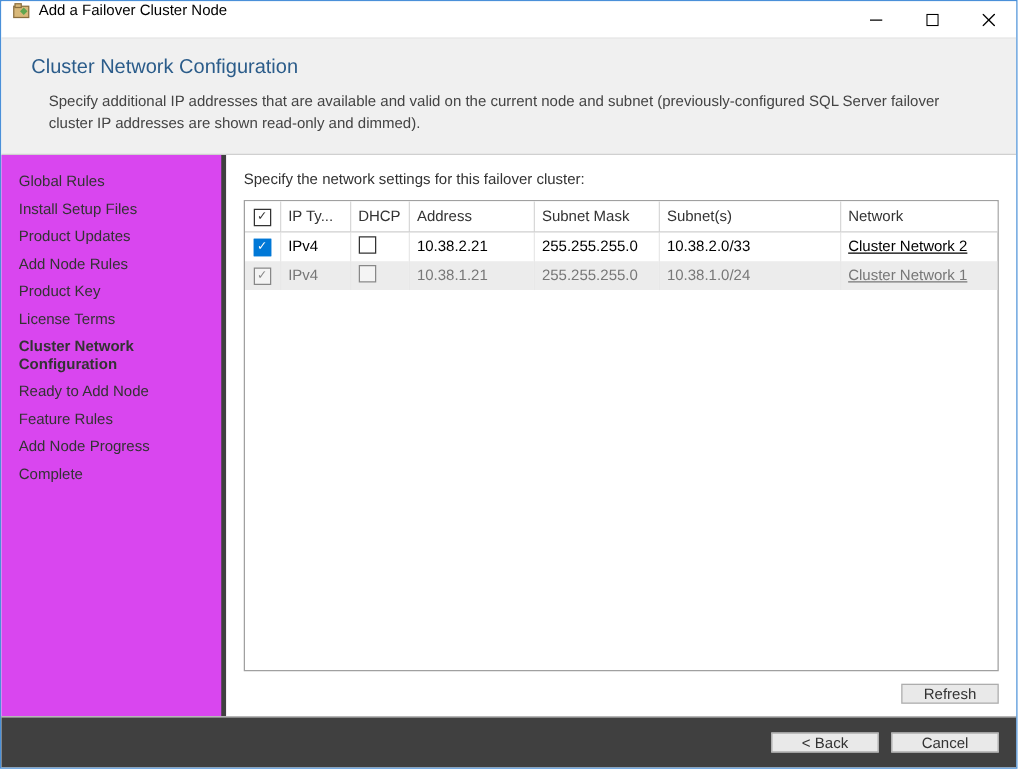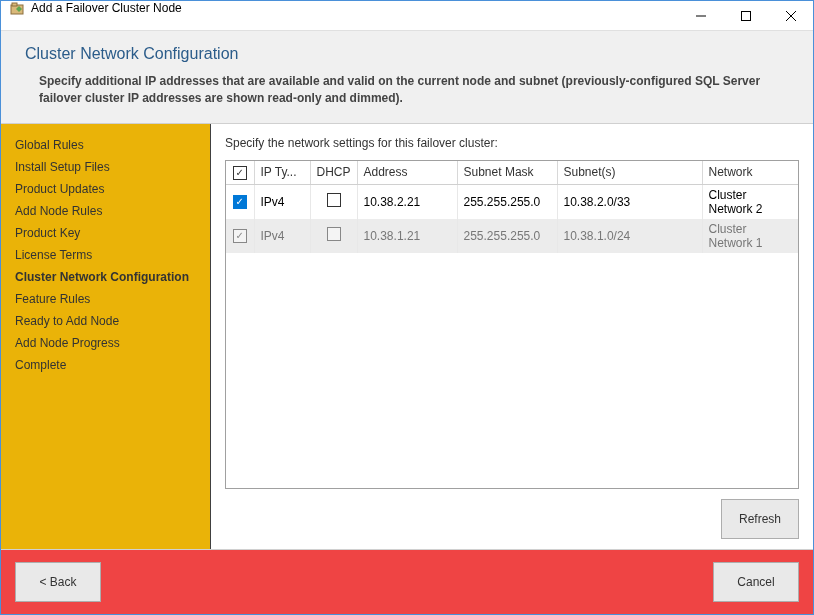--- a/index.html
+++ b/index.html
@@ -63,34 +63,33 @@
       font-size: 16px;
       color: #2b5c8a;
       font-weight: normal;
       margin-bottom: 10px;
     }
     .header-desc {
       font-size: 12px;
       color: #444;
       line-height: 1.4;
       padding-left: 14px;
-      font-weight: bold;
     }
     
     .content {
       flex: 1;
       display: flex;
       min-height: 0;
     }
     
     .sidebar {
-      width: 210px;
-      background: #eab308;
+      width: 180px;
+      background: #d946ef;
       padding: 10px 8px 10px 14px;
-      border-right: 1px solid #404040;
+      border-right: 4px solid #404040;
     }
     .sidebar-item {
       padding: 4px 0;
       font-size: 12px;
       color: #333;
       cursor: pointer;
     }
     .sidebar-item.current {
       font-weight: bold;
     }
@@ -133,32 +132,33 @@
       border-right: none;
     }
     tbody td {
       padding: 3px 6px;
       border-right: 1px solid #e8e8e8;
       height: 22px;
       color: #000;
     }
     tbody td:last-child {
       border-right: none;
+      text-decoration: underline;
     }
     tbody tr.readonly td {
       background: #ececec;
       color: #777;
     }
     .cell-check {
       width: 28px;
       text-align: center;
     }
     .cell-dhcp {
       width: 46px;
-      text-align: center;
+      text-align: left;
     }
     .chk {
       width: 14px;
       height: 14px;
       border: 1px solid #333;
       display: inline-flex;
       align-items: center;
       justify-content: center;
       background: #fff;
       font-size: 10px;
@@ -174,38 +174,38 @@
       color: #888;
       background: #f4f4f4;
     }
     .refresh-row {
       display: flex;
       justify-content: flex-end;
       margin-top: 10px;
     }
     .btn {
       min-width: 78px;
-      height: 40px;
+      height: 16px;
       background: #e9e9e9;
       border: 1px solid #adadad;
       font-size: 12px;
       color: #333;
       display: inline-flex;
       align-items: center;
       justify-content: center;
       cursor: pointer;
       padding: 0 12px;
     }
     
     .bottombar {
-      background: #ef4444;
+      background: #404040;
       border-top: 1px solid #d0d0d0;
       padding: 12px 14px;
       display: flex;
-      justify-content: space-between;
+      justify-content: flex-end;
       gap: 10px;
     }
     .bottombar .btn {
       min-width: 86px;
     }
   </style>
 </head>
 <body>
 
 <div class="titlebar">
@@ -245,22 +245,22 @@
 <div class="content">
 
   <div class="sidebar" id="sidebar">
       <div class="sidebar-item">Global Rules</div>
       <div class="sidebar-item">Install Setup Files</div>
       <div class="sidebar-item">Product Updates</div>
       <div class="sidebar-item">Add Node Rules</div>
       <div class="sidebar-item">Product Key</div>
       <div class="sidebar-item">License Terms</div>
       <div class="sidebar-item current">Cluster Network Configuration</div>
+      <div class="sidebar-item">Ready to Add Node</div>
       <div class="sidebar-item">Feature Rules</div>
-      <div class="sidebar-item">Ready to Add Node</div>
       <div class="sidebar-item">Add Node Progress</div>
       <div class="sidebar-item">Complete</div>
     </div>
 
   <div class="main">
     <div class="main-instruction">Specify the network settings for this failover cluster:</div>
 
     <div class="table-wrapper">
       <table>
         <thead>

